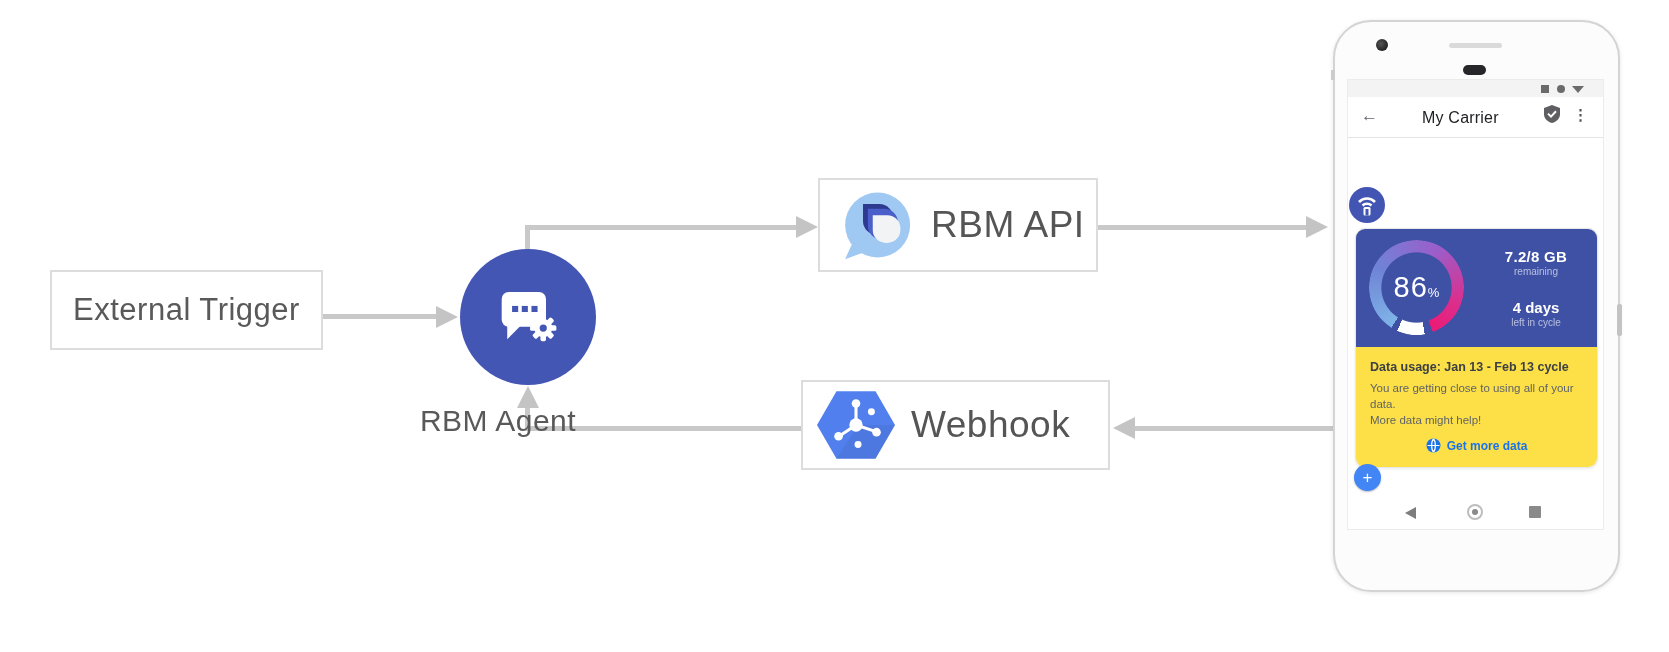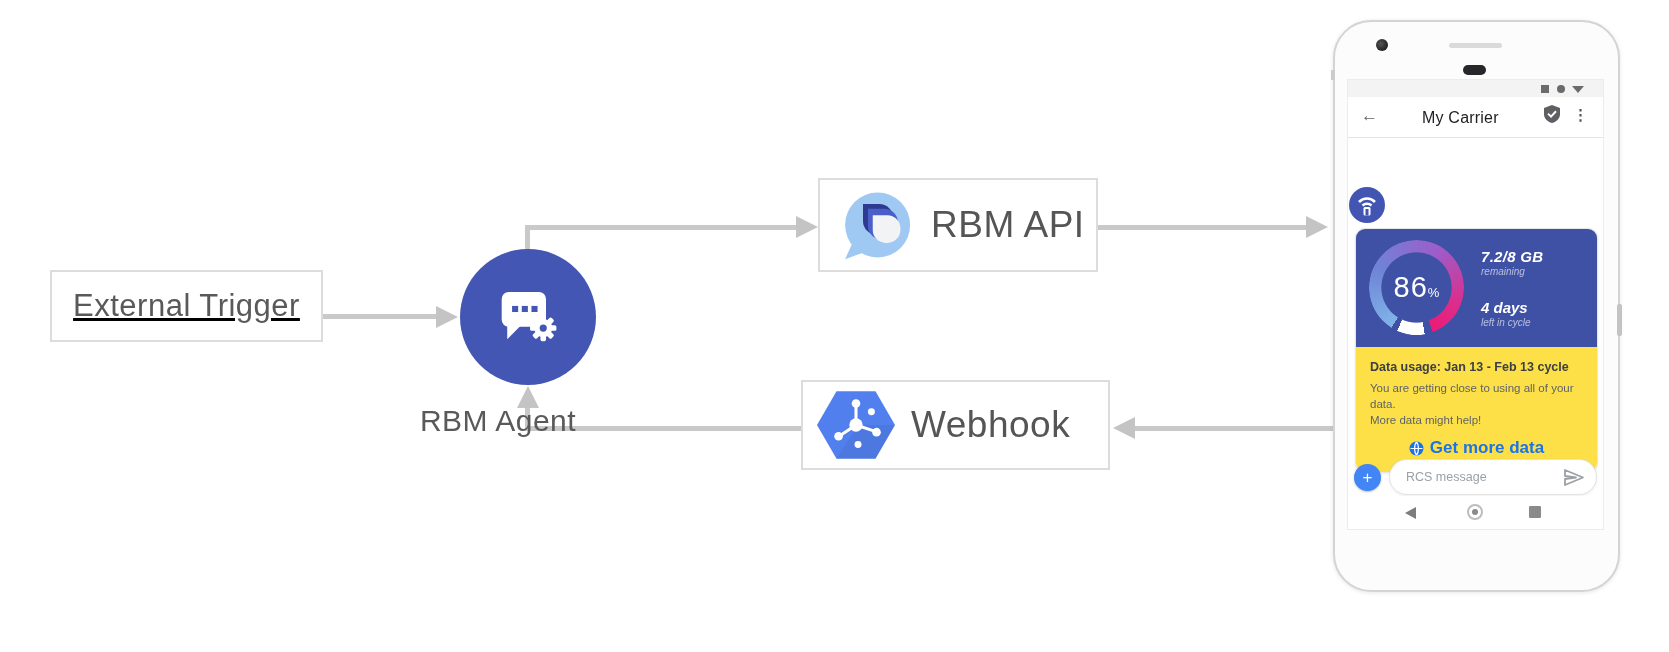--- a/index.html
+++ b/index.html
@@ -4,21 +4,21 @@
 <style>
   * { margin:0; padding:0; box-sizing:border-box; }
   html,body { background:#ffffff; }
   body { font-family:"Liberation Sans", sans-serif; }
   #stage { position:relative; width:1669px; height:652px; background:#fff; overflow:hidden; }
 
   
   .node-box { position:absolute; background:#fff; border:2px solid #dcdcdc; display:flex; align-items:center; justify-content:center; }
   .thin-label { font-weight:300; color:#595959; letter-spacing:0.5px; }
 
-  #ext-box { left:50px; top:270px; width:273px; height:72px;text-decoration:underline; }
+  #ext-box { left:50px; top:270px; width:273px; height:80px; }
   #ext-box span { font-size:31px; }
 
   #agent-circle { position:absolute; left:460px; top:249px; width:136px; height:136px; border-radius:50%; background:#4456b4; display:flex; align-items:center; justify-content:center; }
   #agent-label { position:absolute; left:403px; top:404px; width:190px; text-align:center; font-size:30px; }
 
   #api-box { left:818px; top:178px; width:280px; height:94px; justify-content:flex-start; padding-left:17px; }
   #api-box .big-label, #webhook-box .big-label { font-size:37px; margin-left:16px; color:#555; }
 
   #webhook-box { left:801px; top:380px; width:309px; height:90px; justify-content:flex-start; padding-left:14px; }
 
@@ -64,29 +64,29 @@
   .donut { position:absolute; left:13px; top:11px; width:95px; height:95px; border-radius:50%;
     background:conic-gradient(from 212deg,
       #7fb5e8 0deg, #6f83d6 85deg, #9b5ecb 175deg, #d9308f 255deg, #ec1a76 308deg,
       transparent 308deg 318deg, #ffffff 318deg 352deg, transparent 352deg 360deg);
     -webkit-mask:radial-gradient(circle closest-side, transparent 73%, #000 75%, #000 100%);
     mask:radial-gradient(circle closest-side, transparent 73%, #000 75%, #000 100%);
   }
   .donut-text { position:absolute; left:13px; top:11px; width:95px; height:95px; display:flex; align-items:center; justify-content:center; color:#fff; }
   .donut-text .pct { font-size:29px; font-weight:300; letter-spacing:1px; }
   .donut-text .sym { font-size:13px; font-weight:300; margin-top:10px; }
-  .card-top-right { position:absolute; left:125px; top:0; width:110px; height:118px; text-align:left; color:#fff;font-style:italic; }
+  .card-top-right { position:absolute; left:125px; top:0; width:110px; height:118px; text-align:center; color:#fff; }
   .quota { margin-top:19px; font-size:15px; font-weight:bold; letter-spacing:0.3px; }
   .quota-cap, .days-cap { font-size:10px; color:rgba(255,255,255,0.62); margin-top:1px; }
   .days { margin-top:22px; font-size:15px; font-weight:bold; }
   .card-bottom { padding:13px 14px 14px 14px; background:#fde047; }
   .card-title { font-size:12.5px; font-weight:bold; color:#3c4043; }
   .card-body { margin-top:6px; font-size:11.5px; line-height:16px; color:#5f6368; }
   .card-action { margin-top:10px; display:flex; align-items:center; justify-content:center; gap:6px; cursor:pointer; }
-  .card-action span { font-size:17px; font-weight:bold; color:#1a73e8; }
+  .card-action span { font-size:12px; font-weight:bold; color:#1a73e8; }
 
   
   .plus-btn { position:absolute; left:6px; top:384px; width:27px; height:27px; border-radius:50%; background:#4285f4; color:#fff; display:flex; align-items:center; justify-content:center; font-size:17px; line-height:27px; box-shadow:0 1px 2px rgba(0,0,0,0.25); }
   .compose-pill { position:absolute; left:41px; top:379px; width:208px; height:36px; border-radius:18px; background:#fff; border:1px solid #e3e3e3; box-shadow:0 1px 3px rgba(0,0,0,0.07); }
   .compose-input { position:absolute; left:16px; top:1px; width:150px; height:32px; border:none; outline:none; background:transparent; font-family:"Liberation Sans",sans-serif; font-size:12.5px; color:#3c4043; }
   .compose-input::placeholder { color:#9aa0a6; }
   .send-icon { position:absolute; right:12px; top:9px; }
 
   
   .navbar { position:absolute; left:0; bottom:0; width:100%; height:33px; background:#fff; }
@@ -235,28 +235,20 @@
               <path d="M1.5 7.5 H13.5 M7.5 1 C10 3.5 10 11.5 7.5 14 M7.5 1 C5 3.5 5 11.5 7.5 14" stroke="#ffffff" stroke-width="1.2" fill="none"></path>
             </svg>
             <span>Get more data</span>
           </div>
         </div>
       </div>
 
       <div class="plus-btn">
         <span>+</span>
       </div>
-      <div class="compose-pill">
-        <input class="compose-input" type="text" placeholder="RCS message" style="">
-        <div class="send-icon">
-          <svg width="20" height="17" viewBox="0 0 20 17">
-            <path d="M1 1 L19 8.5 L1 16 L1 10 L12 8.5 L1 7 Z" fill="none" stroke="#9aa0a6" stroke-width="1.8" stroke-linejoin="round"></path>
-          </svg>
-        </div>
-      </div>
 
       <div class="navbar">
         <div class="nav-back"></div>
         <div class="nav-home"></div>
         <div class="nav-square"></div>
       </div>
 
     </div>
   </div>
 

